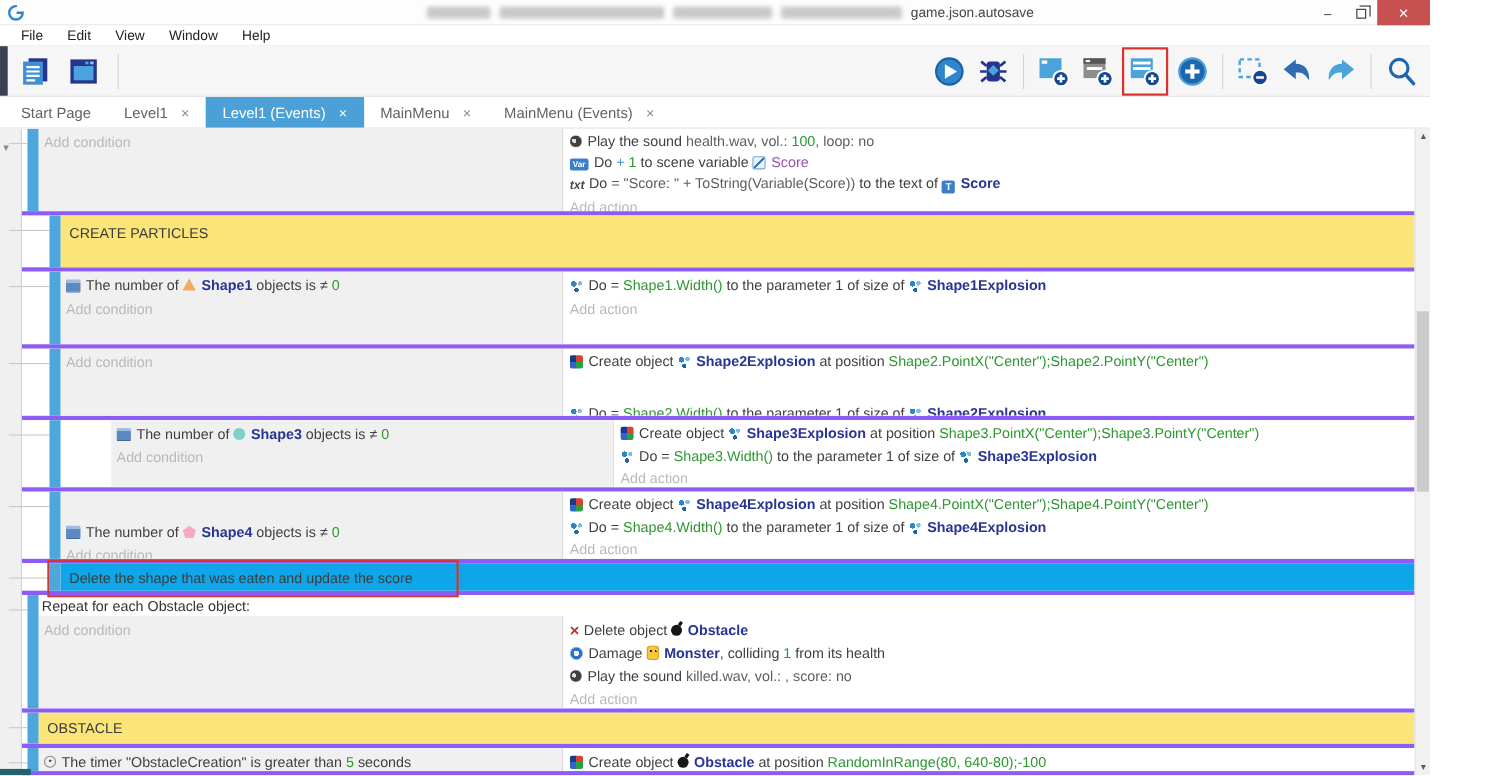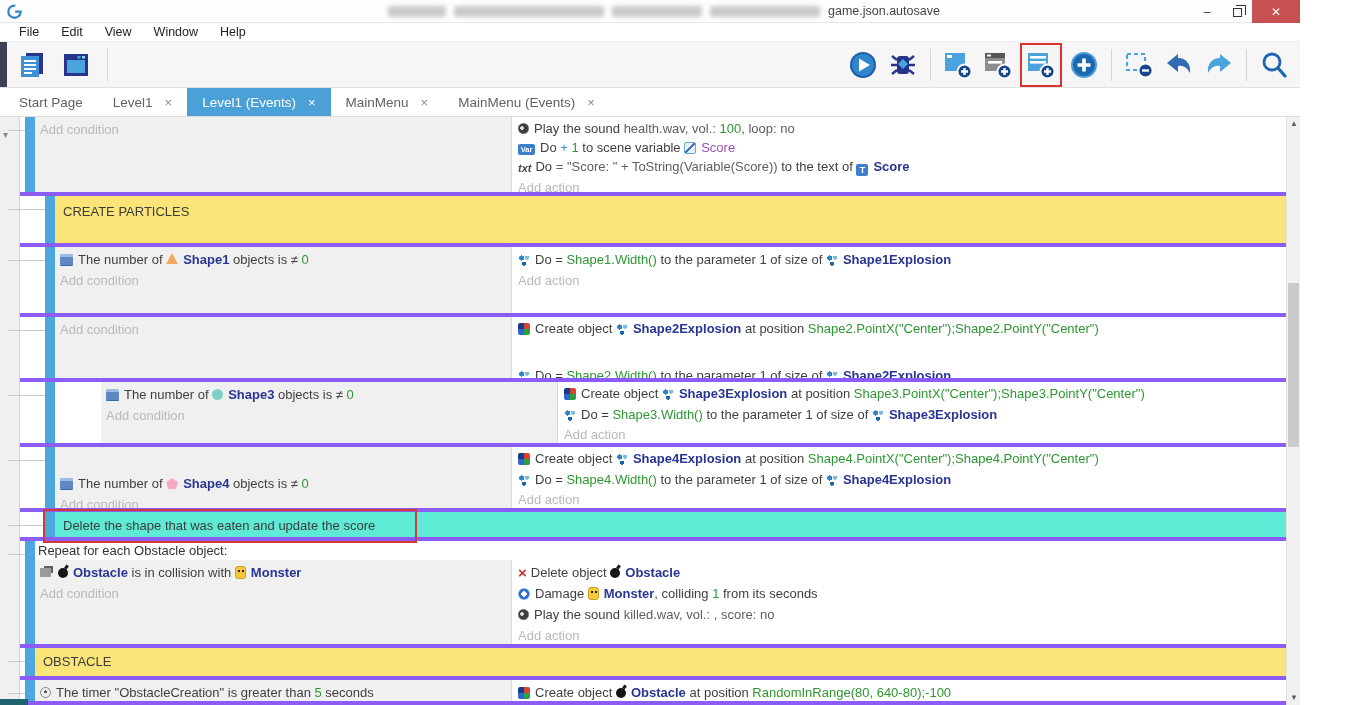--- a/index.html
+++ b/index.html
@@ -47,21 +47,21 @@
   .rows { position:absolute; left:20px; top:0; right:14px; }
   .erow { position:relative; background:#fff; border-bottom:4px solid #8b5cf6; overflow:visible; }
   .tick { position:absolute; left:-12px; top:13px; height:1px; background:#c9c9c9; z-index:1; }
   .ebar { position:absolute; top:0; bottom:0; width:10px; background:#4da6dc; z-index:2; }
   .eheader { position:absolute; top:0; height:19px; right:0; padding:2px 0 0 3px; color:#333; }
   .cells { position:absolute; right:0; bottom:0; display:flex; overflow:hidden; }
   .ccell { background:#f0f0f0; padding:2px 4px 0 5px; overflow:hidden; }
   .acell { flex:1; background:#fff; border-left:1px solid #d9d9d9; padding:2px 4px 0 6px; overflow:hidden; }
   .line { white-space:nowrap; overflow:hidden; }
   .cblock { position:absolute; top:0; bottom:0; right:0; background:#fbe478; padding:6px 0 0 8px; color:#3c3c3c; }
-  .cblock.selected { background:#5eead4; }
+  .cblock.selected { background:#0ea5e9; }
   .cblock .cline { line-height:20px; }
   .redbox { position:absolute; border:2px solid #cf3a36; z-index:6; pointer-events:none; }
 
   
   .seg-p { color:#3f3f3f; }
   .seg-v { color:#2e9632; }
   .seg-o { color:#283593; font-weight:bold; }
   .seg-pu { color:#9c52b0; }
   .seg-pr { color:#5e5e5e; }
   .seg-ph { color:#b9b9b9; }
@@ -346,26 +346,25 @@
             <div class="cline">Delete the shape that was eaten and update the score</div>
           </div>
           <div class="redbox" style="left: 23px; top: -3px; width: 374px; height: 34px;"></div>
         </div>
         <div class="erow" style="height: 107px;">
           <div class="tick" style="width: 17px;"></div>
           <div class="ebar" style="left: 5px;"></div>
           <div class="eheader" style="left: 15px;">Repeat for each Obstacle object:</div>
           <div class="cells" style="left: 15px; top: 19px;">
             <div class="ccell" style="width: 476px;">
-              <div class="line" style="line-height: 21px;"><span class="ic ic-collision-icon"></span><span class="ic ic-bomb-icon"></span><span class="seg-o">Obstacle</span><span class="seg-p"> is in collision with </span><span class="ic ic-monster-icon"></span><span class="seg-o">Monster</span></div>
               <div class="line" style="line-height: 21px;"><span class="seg-ph">Add condition</span></div>
             </div>
             <div class="acell">
               <div class="line" style="line-height: 21px;"><span class="ic ic-delete-icon">×</span><span class="seg-p">Delete object </span><span class="ic ic-bomb-icon"></span><span class="seg-o">Obstacle</span></div>
-              <div class="line" style="line-height: 21px;"><span class="ic ic-damage-icon"></span><span class="seg-p">Damage </span><span class="ic ic-monster-icon"></span><span class="seg-o">Monster</span><span class="seg-p">, colliding </span><span class="seg-v">1</span><span class="seg-p"> from its seconds</span></div>
+              <div class="line" style="line-height: 21px;"><span class="ic ic-damage-icon"></span><span class="seg-p">Damage </span><span class="ic ic-monster-icon"></span><span class="seg-o">Monster</span><span class="seg-p">, colliding </span><span class="seg-v">1</span><span class="seg-p"> from its health</span></div>
               <div class="line" style="line-height: 21px;"><span class="ic ic-sound-icon"></span><span class="seg-p">Play the sound </span><span class="seg-pr">killed.wav, vol.: , score: no</span></div>
               <div class="line" style="line-height: 21px;"><span class="seg-ph">Add action</span></div>
             </div>
           </div>
         </div>
         <div class="erow" style="height: 32px;">
           <div class="tick" style="width: 17px;"></div>
           <div class="ebar" style="left: 5px;"></div>
           <div class="cblock" style="left: 15px; padding-top: 4px;">
             <div class="cline">OBSTACLE</div>

